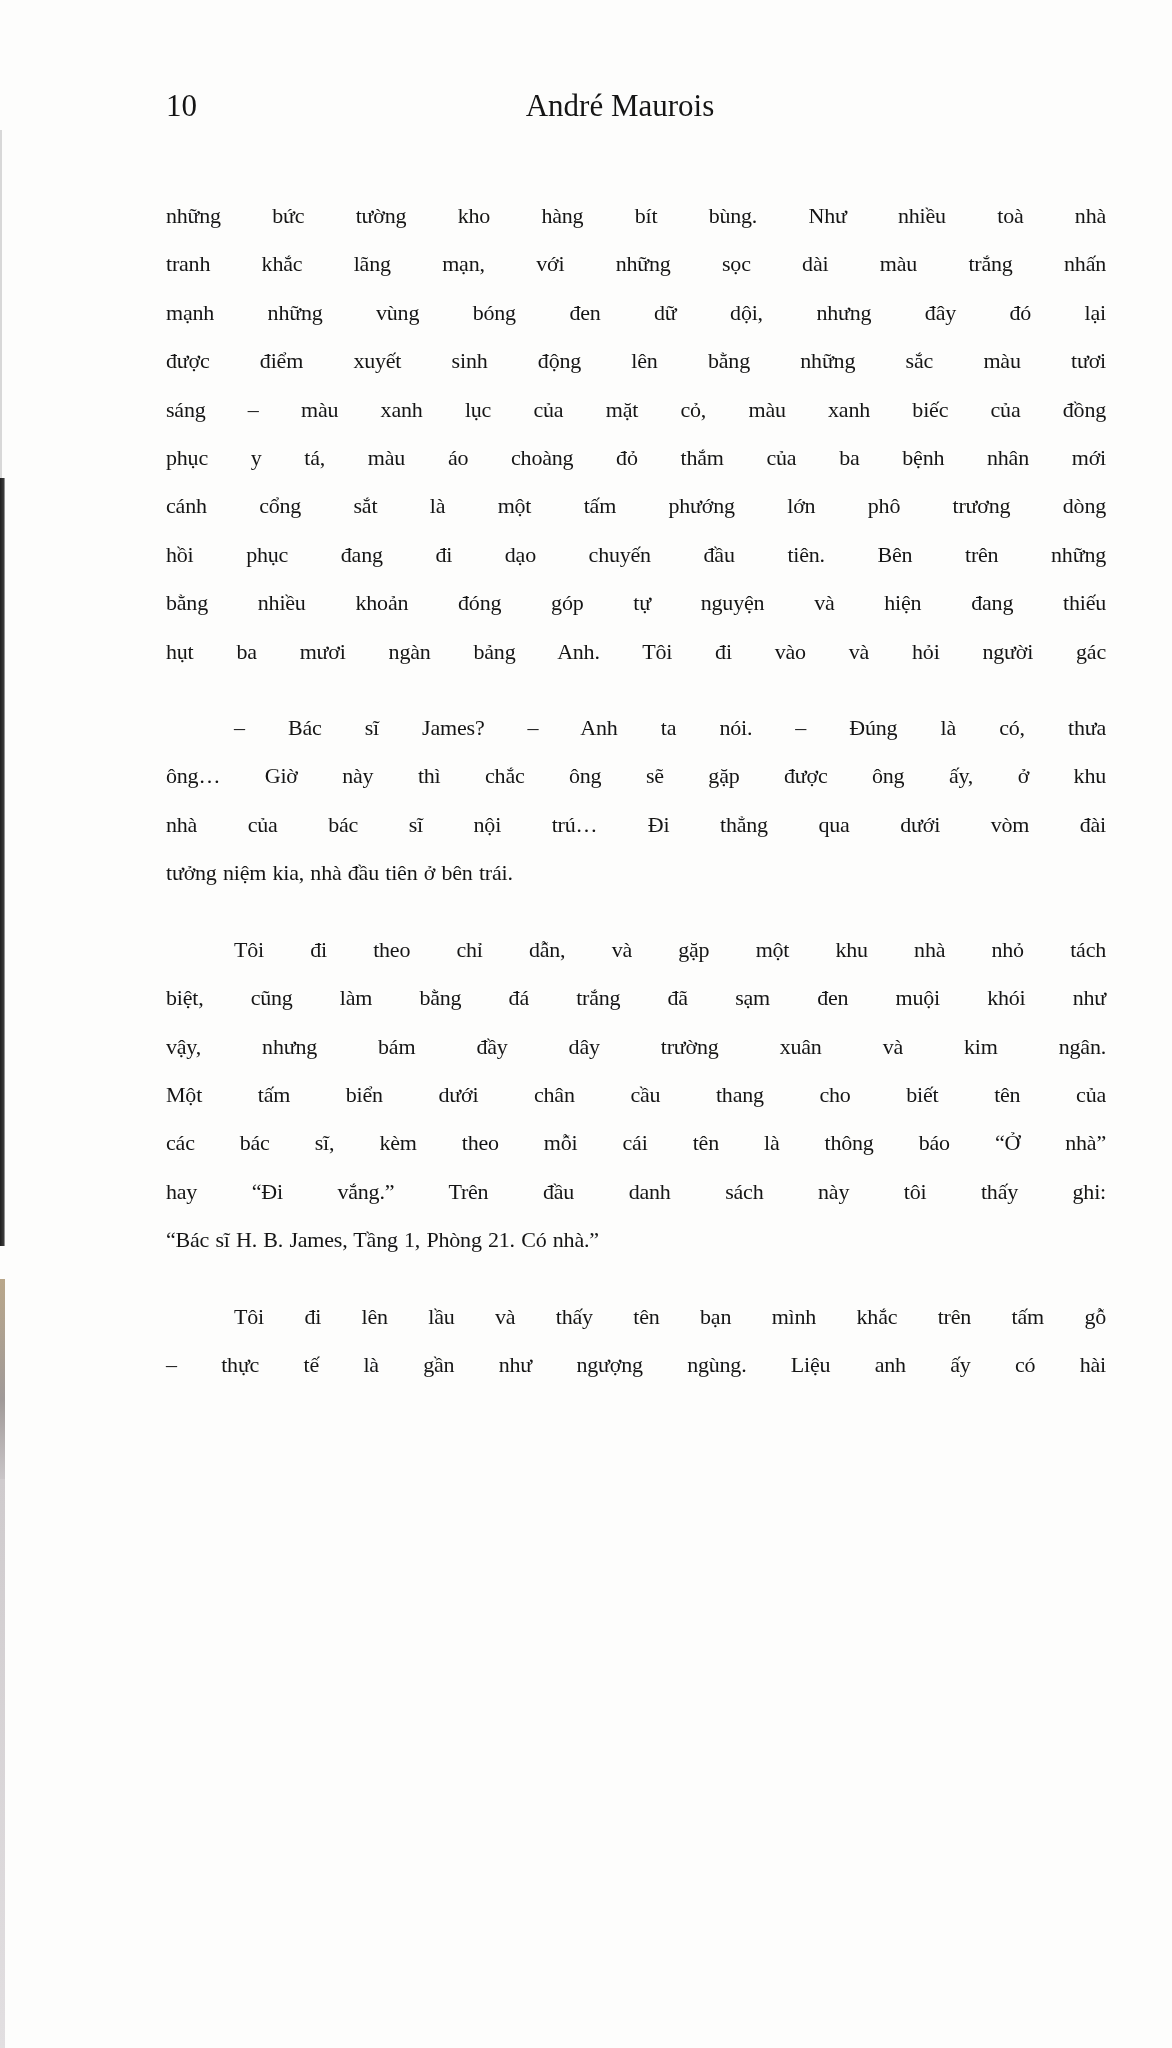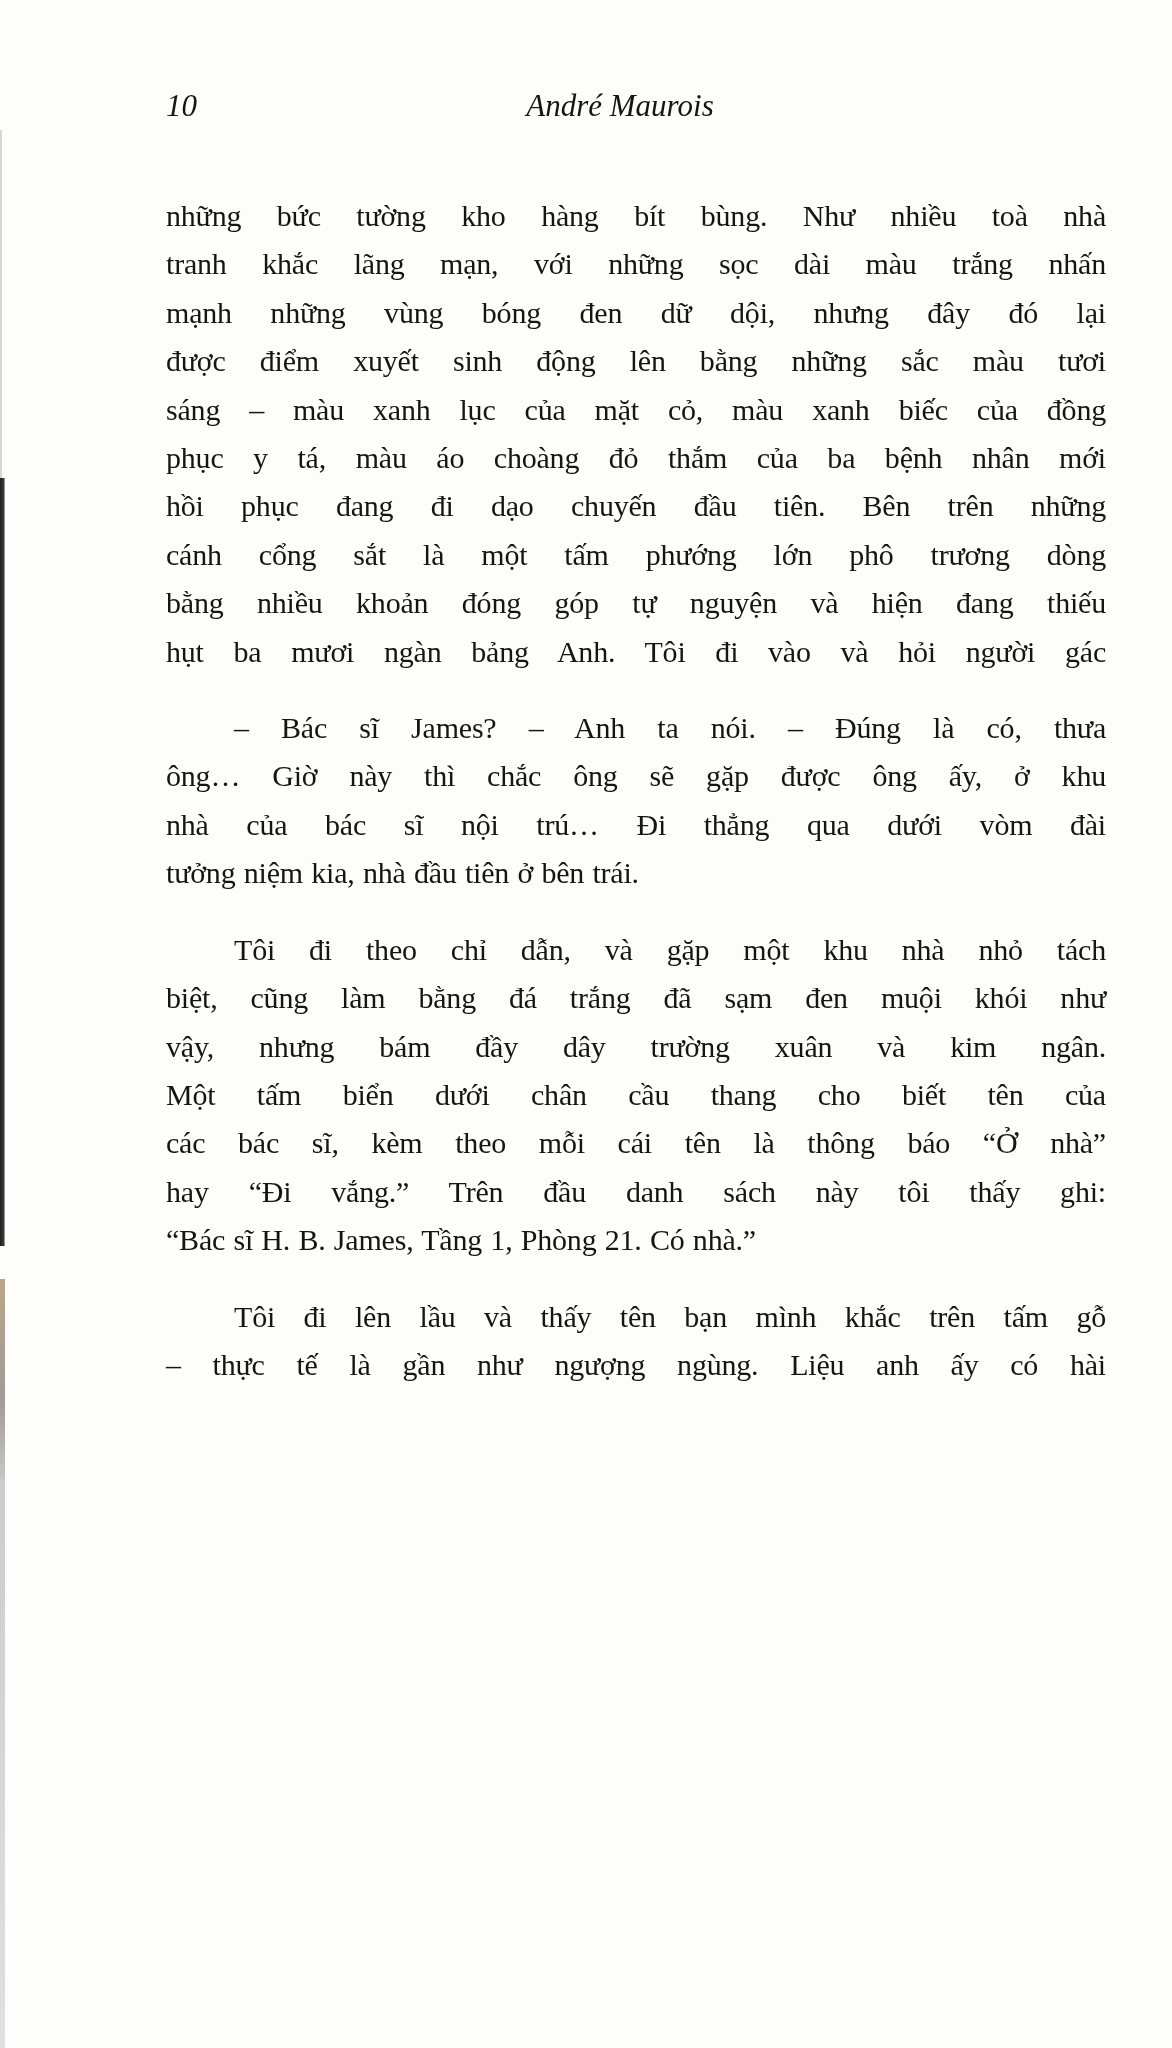--- a/index.html
+++ b/index.html
@@ -42,21 +42,20 @@
       width: 2px;
       background: #d8d8d8;
     }
 
     .running-head {
       position: absolute;
       top: 86px;
       left: 0;
       width: 1172px;
       height: 40px;
-      font-style: italic;
       font-size: 31px;
       line-height: 40px;
     }
     .page-number {
       position: absolute;
       left: 166px;
       top: 0;
     }
     .running-title {
       position: absolute;
@@ -70,21 +69,21 @@
     }
 
     .text-block {
       position: absolute;
       top: 192px;
       left: 166px;
       width: 940px;
     }
     .para {
       margin: 0;
-      font-size: 30px;
+      font-size: 22px;
       line-height: 48.4px;
       text-align: justify;
       text-align-last: auto;
       letter-spacing: -0.2px;
       word-spacing: 1px;
     }
     .para + .para {
       margin-top: 28px;
     }
     .line {
@@ -115,22 +114,22 @@
 
 <div class="text-block">
 
   <p class="para">
     <span class="line first">những bức tường kho hàng bít bùng. Như nhiều toà nhà</span>
     <span class="line">tranh khắc lãng mạn, với những sọc dài màu trắng nhấn</span>
     <span class="line">mạnh những vùng bóng đen dữ dội, nhưng đây đó lại</span>
     <span class="line">được điểm xuyết sinh động lên bằng những sắc màu tươi</span>
     <span class="line">sáng – màu xanh lục của mặt cỏ, màu xanh biếc của đồng</span>
     <span class="line">phục y tá, màu áo choàng đỏ thắm của ba bệnh nhân mới</span>
+    <span class="line">cánh cổng sắt là một tấm phướng lớn phô trương dòng</span>
     <span class="line">hồi phục đang đi dạo chuyến đầu tiên. Bên trên những</span>
-    <span class="line">cánh cổng sắt là một tấm phướng lớn phô trương dòng</span>
     <span class="line">bằng nhiều khoản đóng góp tự nguyện và hiện đang thiếu</span>
     <span class="line">hụt ba mươi ngàn bảng Anh. Tôi đi vào và hỏi người gác</span>
   </p>
 
   <p class="para indent">
     <span class="line first">– Bác sĩ James? – Anh ta nói. – Đúng là có, thưa</span>
     <span class="line">ông… Giờ này thì chắc ông sẽ gặp được ông ấy, ở khu</span>
     <span class="line">nhà của bác sĩ nội trú… Đi thẳng qua dưới vòm đài</span>
     <span class="line last">tưởng niệm kia, nhà đầu tiên ở bên trái.</span>
   </p>

